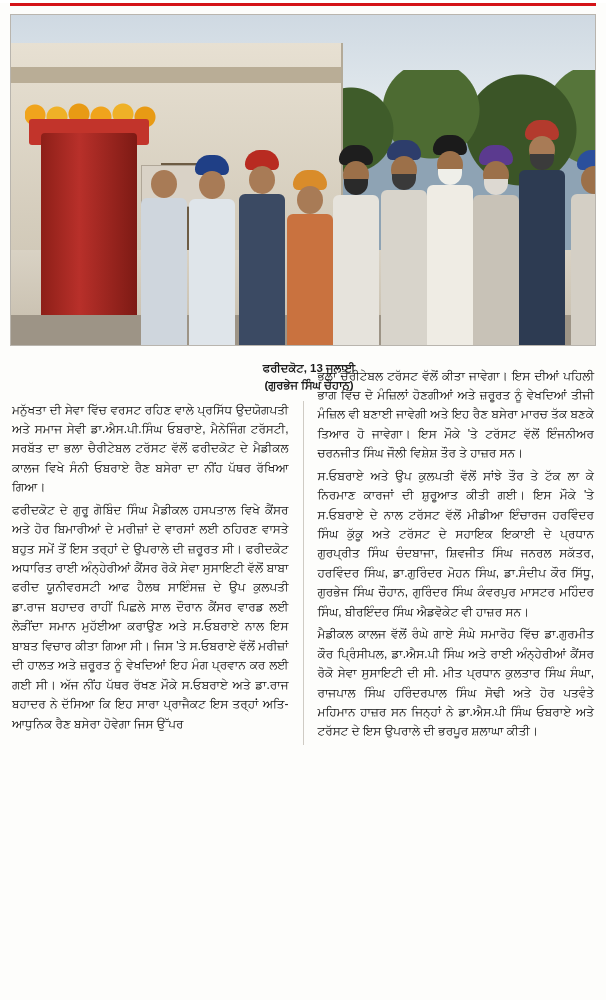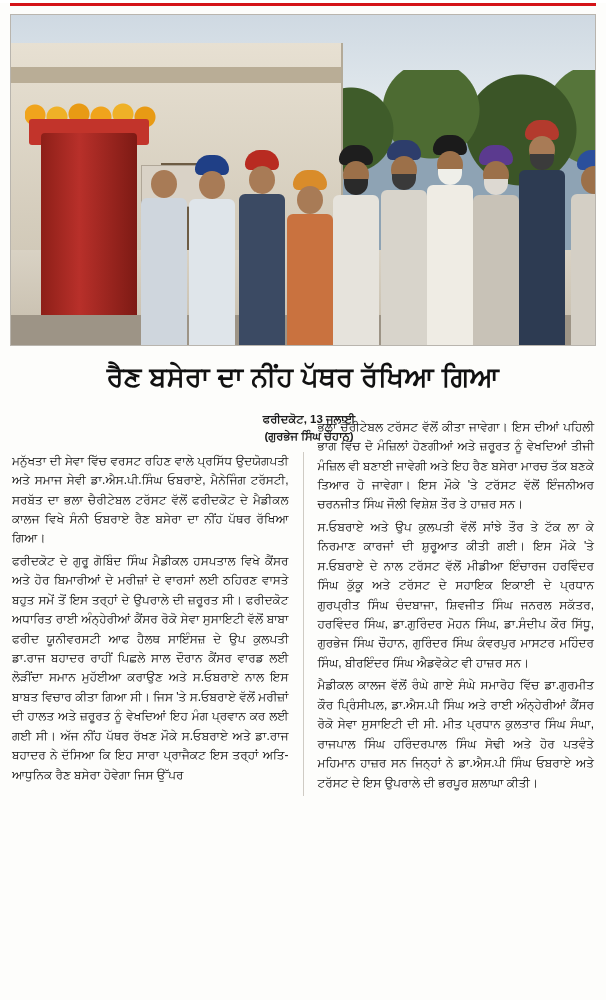--- a/index.html
+++ b/index.html
@@ -280,21 +280,20 @@
       <div class="p-body" style="height:185px; background:#2d3b52"></div>
     </div>
     <div class="person" style="left:560px; height:195px;">
       <div class="p-turban" style="background:#2b4f9c"></div>
       <div class="p-head" style="background:#9c7049"></div>
       <div class="p-body" style="height:160px; background:#d4cfc5"></div>
     </div>
   </div>
 
   <div class="headline">
-    <div>ਰੈਣ ਬਸੇਰਾ ਦਾ ਨੀਂਹ ਪੱਥਰ ਰੱਖਿਆ ਗਿਆ</div>
   </div>
 
   <div class="byline">
     <span class="loc">ਫਰੀਦਕੋਟ, 13 ਜੁਲਾਈ</span>
     <span class="author">(ਗੁਰਭੇਜ ਸਿੰਘ ਚੌਹਾਨ)</span>
   </div>
 
   <div class="columns">
     <div class="col left">
       <p>ਮਨੁੱਖਤਾ ਦੀ ਸੇਵਾ ਵਿੱਚ ਵਰਸਟ ਰਹਿਣ ਵਾਲੇ ਪ੍ਰਸਿੱਧ ਉਦਯੋਗਪਤੀ ਅਤੇ ਸਮਾਜ ਸੇਵੀ ਡਾ.ਐਸ.ਪੀ.ਸਿੰਘ ਓਬਰਾਏ, ਮੈਨੇਜਿੰਗ ਟਰੱਸਟੀ, ਸਰਬੱਤ ਦਾ ਭਲਾ ਚੈਰੀਟੇਬਲ ਟਰੱਸਟ ਵੱਲੋਂ ਫਰੀਦਕੋਟ ਦੇ ਮੈਡੀਕਲ ਕਾਲਜ ਵਿਖੇ ਸੰਨੀ ਓਬਰਾਏ ਰੈਣ ਬਸੇਰਾ ਦਾ ਨੀਂਹ ਪੱਥਰ ਰੱਖਿਆ ਗਿਆ।</p>

